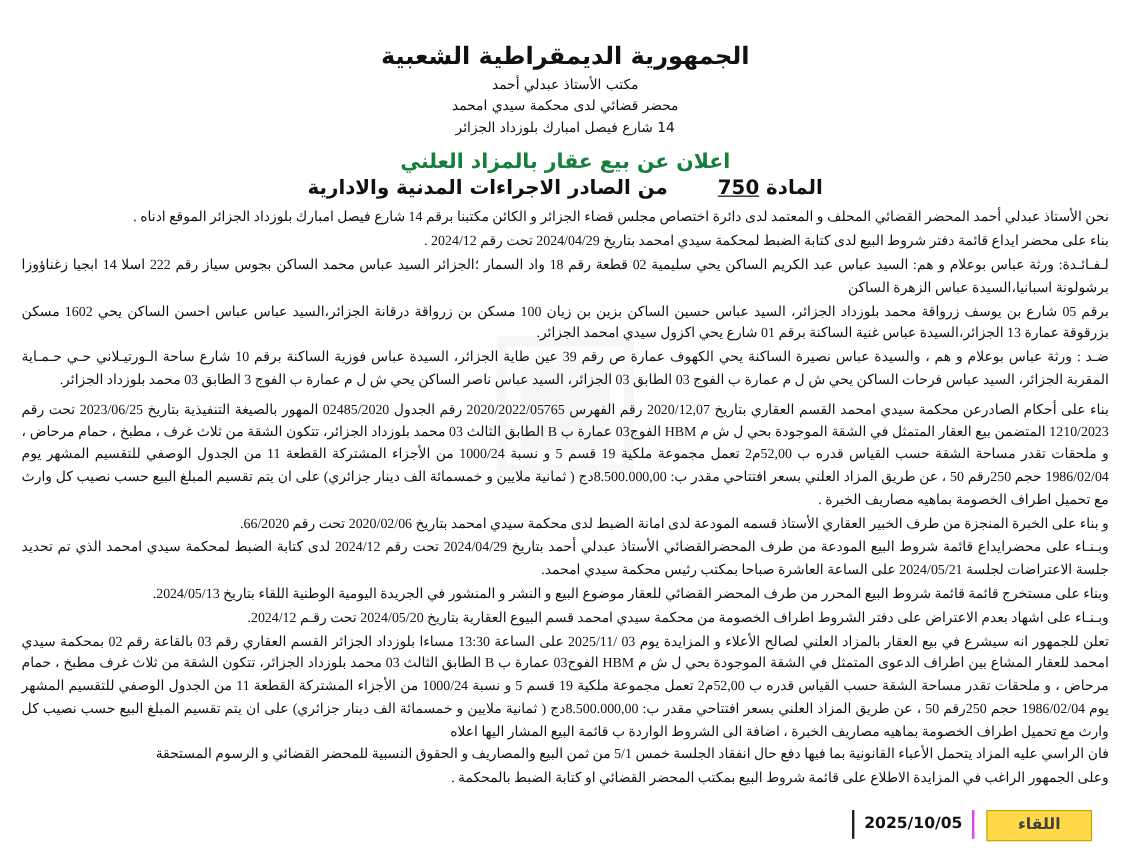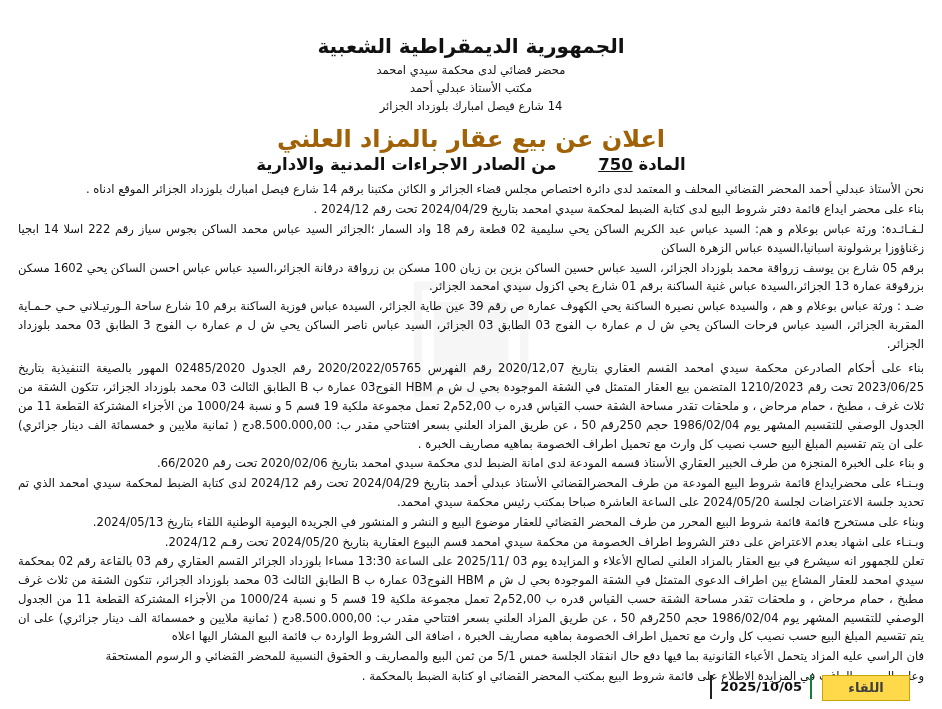--- a/index.html
+++ b/index.html
@@ -38,23 +38,23 @@
     line-height: 1.55;
     color: #111;
     margin: 2px 0 0 0;
   }
   .office-block div {
     white-space: nowrap;
   }
   .ad-title {
     text-align: center;
     font-weight: bold;
-    font-size: 24px;
+    font-size: 17px;
     margin: 10px 0 2px 0;
-    color: #a16207;
+    color: #15803d;
   }
   .law-line {
     text-align: center;
     font-weight: bold;
     font-size: 16.5px;
     margin: 2px 0 6px 0;
     color: #111;
   }
   .law-line .uline {
     text-decoration: underline;
@@ -62,20 +62,21 @@
   }
   .body-text {
     font-size: 11.6px;
     line-height: 1.62;
     color: #111;
     text-align: justify;
     text-align-last: right;
   }
   .body-text p {
     margin: 0 0 1px 0;
+    font-family: Liberation Serif, serif;
   }
   .gap {
     height: 5px;
   }
   .footer-bar {
     position: absolute;
     bottom: 8px;
     right: 18px;
     left: 18px;
     height: 26px;
@@ -101,21 +102,21 @@
   .date-box {
     position: absolute;
     right: 112px;
     top: 0;
     height: 24px;
     line-height: 24px;
     font-size: 13px;
     font-weight: bold;
     color: #111;
     padding: 0 8px;
-    border-right: 2px solid #15803d;
+    border-right: 2px solid #d946ef;
     border-left: 2px solid #222;
     direction: ltr;
   }
   .watermark {
     position: absolute;
     left: 50%;
     top: 46%;
     transform: translate(-50%, -50%);
     font-size: 150px;
     color: rgba(0, 0, 0, 0.035);
@@ -128,41 +129,41 @@
 <body>
 
 <div class="page">
   <div class="watermark">▣</div>
 
   <div class="sheet">
 
     <div class="nation-title">الجمهورية الديمقراطية الشعبية</div>
 
     <div class="office-block">
+      <div>مكتب الأستاذ عبدلي أحمد</div>
       <div>محضر قضائي لدى محكمة سيدي امحمد</div>
-      <div>مكتب الأستاذ عبدلي أحمد</div>
       <div>14 شارع فيصل امبارك بلوزداد الجزائر</div>
     </div>
 
     <div class="ad-title">اعلان عن بيع عقار بالمزاد العلني</div>
 
     <div class="law-line">
       <span>المادة </span><span class="uline">750</span><span> من الصادر الاجراءات المدنية والادارية</span>
     </div>
 
     <div class="body-text">
       <p>نحن الأستاذ عبدلي أحمد المحضر القضائي المحلف و المعتمد لدى دائرة اختصاص مجلس قضاء الجزائر و الكائن مكتبنا برقم 14 شارع فيصل امبارك بلوزداد الجزائر الموقع ادناه .</p>
       <p>بناء على محضر ايداع قائمة دفتر شروط البيع لدى كتابة الضبط لمحكمة سيدي امحمد بتاريخ 2024/04/29 تحت رقم 2024/12 .</p>
       <p>لـفـائـدة: ورثة عباس بوعلام و هم: السيد عباس عبد الكريم الساكن يحي سليمية 02 قطعة رقم 18 واد السمار ؛الجزائر  السيد عباس محمد الساكن بجوس سياز رقم 222 اسلا 14 ابجيا زغناؤوزا برشولونة اسبانيا،السيدة عباس الزهرة الساكن</p>
       <p>برقم 05 شارع بن يوسف زرواقة محمد بلوزداد الجزائر، السيد عباس حسين الساكن بزين بن زيان  100 مسكن بن زرواقة درقانة الجزائر،السيد عباس عباس احسن الساكن يحي 1602 مسكن بزرقوقة عمارة 13 الجزائر،السيدة عباس غنية الساكنة برقم 01 شارع يحي اكزول سيدي امحمد الجزائر.</p>
       <p>ضـد : ورثة عباس بوعلام و هم ، والسيدة عباس نصيرة الساكنة يحي الكهوف عمارة ص رقم 39 عين طاية الجزائر، السيدة عباس فوزية الساكنة برقم 10 شارع ساحة الـورتيـلاني حـي حـمـاية المقربة الجزائر، السيد عباس فرحات الساكن يحي ش ل م عمارة ب الفوج 03 الطابق 03 الجزائر، السيد عباس ناصر الساكن يحي ش ل م عمارة ب الفوج 3 الطابق 03 محمد بلوزداد الجزائر.</p>
       <div class="gap"></div>
       <p>بناء على أحكام الصادرعن محكمة سيدي امحمد القسم العقاري بتاريخ 2020/12,07 رقم الفهرس 2020/2022/05765 رقم الجدول 02485/2020 المهور بالصيغة التنفيذية بتاريخ 2023/06/25 تحت رقم 1210/2023 المتضمن بيع العقار المتمثل في الشقة الموجودة بحي ل ش م HBM الفوج03 عمارة ب B الطابق الثالث 03 محمد بلوزداد الجزائر، تتكون الشقة من ثلاث غرف ، مطبخ ، حمام مرحاض ، و ملحقات تقدر مساحة الشقة حسب القياس قدره ب 52,00م2 تعمل مجموعة ملكية 19 قسم 5 و نسبة 1000/24 من الأجزاء المشتركة القطعة 11 من الجدول الوصفي للتقسيم المشهر يوم 1986/02/04 حجم 250رقم 50 ، عن طريق المزاد العلني بسعر افتتاحي مقدر ب: 8.500.000,00دج ( ثمانية ملايين و خمسمائة الف دينار جزائري) على ان يتم تقسيم المبلغ البيع حسب نصيب كل وارث مع تحميل اطراف الخصومة بماهيه مصاريف الخبرة .</p>
       <p>و بناء على الخبرة المنجزة من طرف الخبير العقاري الأستاذ قسمه المودعة لدى امانة الضبط لدى محكمة سيدي امحمد بتاريخ 2020/02/06 تحت رقم 66/2020.</p>
-      <p>وبـنـاء على محضرايداع قائمة شروط البيع المودعة من طرف المحضرالقضائي الأستاذ عبدلي أحمد بتاريخ 2024/04/29 تحت رقم 2024/12  لدى كتابة الضبط لمحكمة سيدي امحمد الذي تم تحديد جلسة الاعتراضات لجلسة 2024/05/20 على الساعة العاشرة صباحا بمكتب رئيس محكمة سيدي امحمد.</p>
+      <p>وبـنـاء على محضرايداع قائمة شروط البيع المودعة من طرف المحضرالقضائي الأستاذ عبدلي أحمد بتاريخ 2024/04/29 تحت رقم 2024/12  لدى كتابة الضبط لمحكمة سيدي امحمد الذي تم تحديد جلسة الاعتراضات لجلسة 2024/05/21 على الساعة العاشرة صباحا بمكتب رئيس محكمة سيدي امحمد.</p>
       <p>وبناء على مستخرج قائمة قائمة شروط البيع المحرر من طرف المحضر القضائي للعقار موضوع البيع و النشر و المنشور في الجريدة اليومية الوطنية اللقاء بتاريخ 2024/05/13.</p>
       <p>وبـنـاء على اشهاد بعدم الاعتراض على دفتر الشروط اطراف الخصومة من محكمة سيدي امحمد قسم البيوع العقارية بتاريخ 2024/05/20 تحت رقـم 2024/12.</p>
       <p>تعلن للجمهور انه سيشرع في بيع العقار بالمزاد العلني لصالح الأعلاء و المزايدة يوم 03 /2025/11 على الساعة 13:30 مساءا بلوزداد الجزائر القسم العقاري رقم 03 بالقاعة رقم 02 بمحكمة سيدي امحمد للعقار المشاع بين اطراف الدعوى المتمثل في الشقة الموجودة بحي ل ش م HBM الفوج03 عمارة ب B الطابق الثالث 03 محمد بلوزداد الجزائر، تتكون الشقة من ثلاث غرف مطبخ ، حمام مرحاض ، و ملحقات تقدر مساحة الشقة حسب القياس قدره ب 52,00م2 تعمل مجموعة ملكية 19 قسم 5 و نسبة 1000/24 من الأجزاء المشتركة القطعة 11 من الجدول الوصفي للتقسيم المشهر يوم 1986/02/04 حجم 250رقم 50 ، عن طريق المزاد العلني بسعر افتتاحي مقدر ب: 8.500.000,00دج ( ثمانية ملايين و خمسمائة الف دينار جزائري) على ان يتم تقسيم المبلغ البيع حسب نصيب كل وارث مع تحميل اطراف الخصومة بماهيه مصاريف الخبرة ، اضافة الى الشروط الواردة ب قائمة البيع المشار اليها اعلاه</p>
       <p>فان الراسي عليه المزاد يتحمل الأعباء القانونية بما فيها دفع حال انفقاد الجلسة خمس 5/1 من ثمن البيع والمصاريف و الحقوق النسبية للمحضر القضائي و الرسوم المستحقة</p>
       <p>وعلى الجمهور الراغب في المزايدة الاطلاع على قائمة شروط البيع بمكتب المحضر القضائي او كتابة الضبط بالمحكمة .</p>
     </div>
   </div>
 
   <div class="footer-bar">
     <div class="footer-inner">

